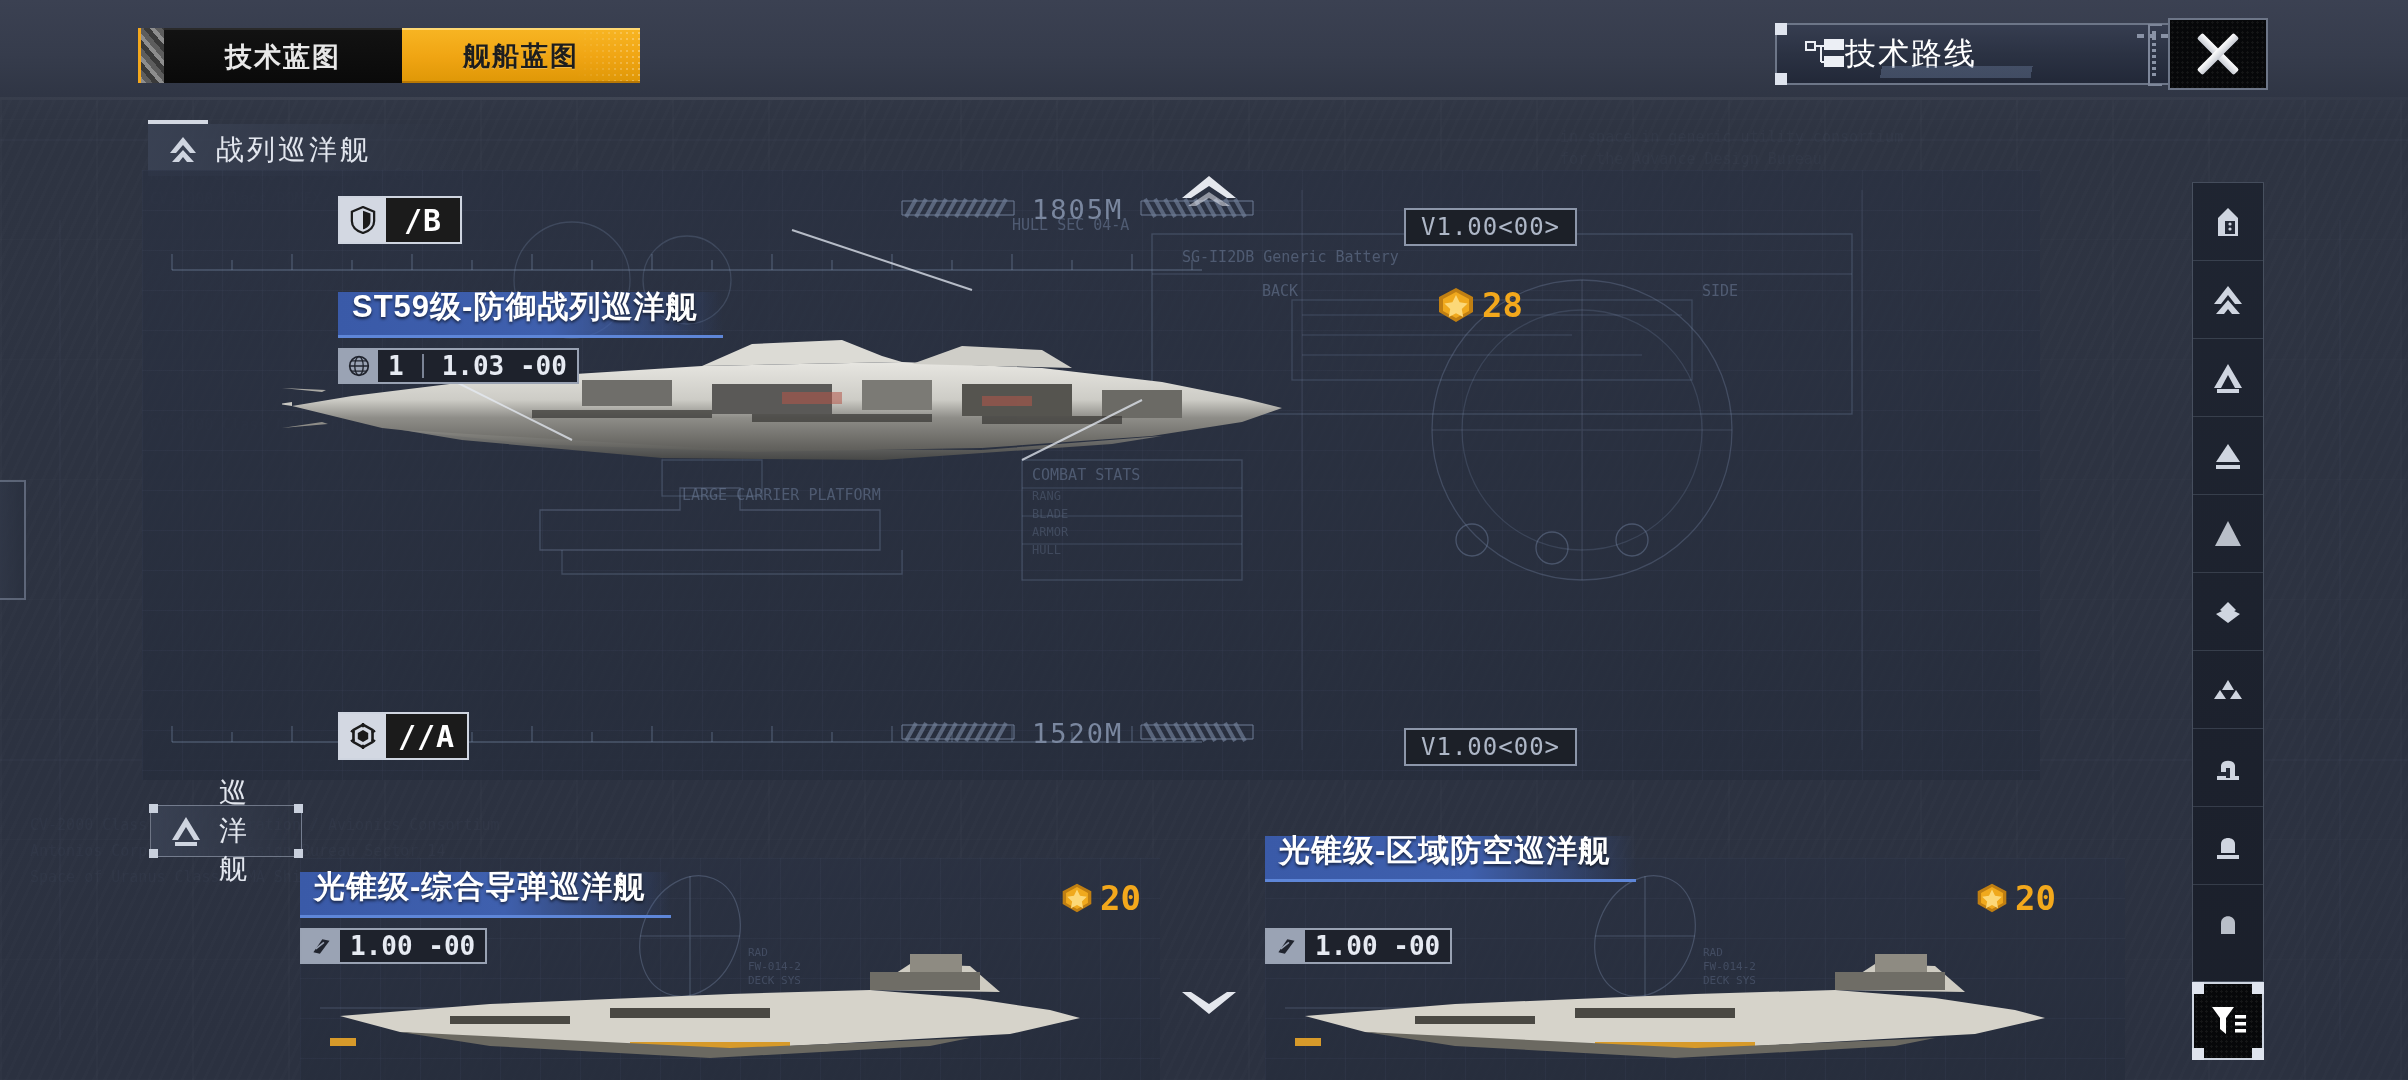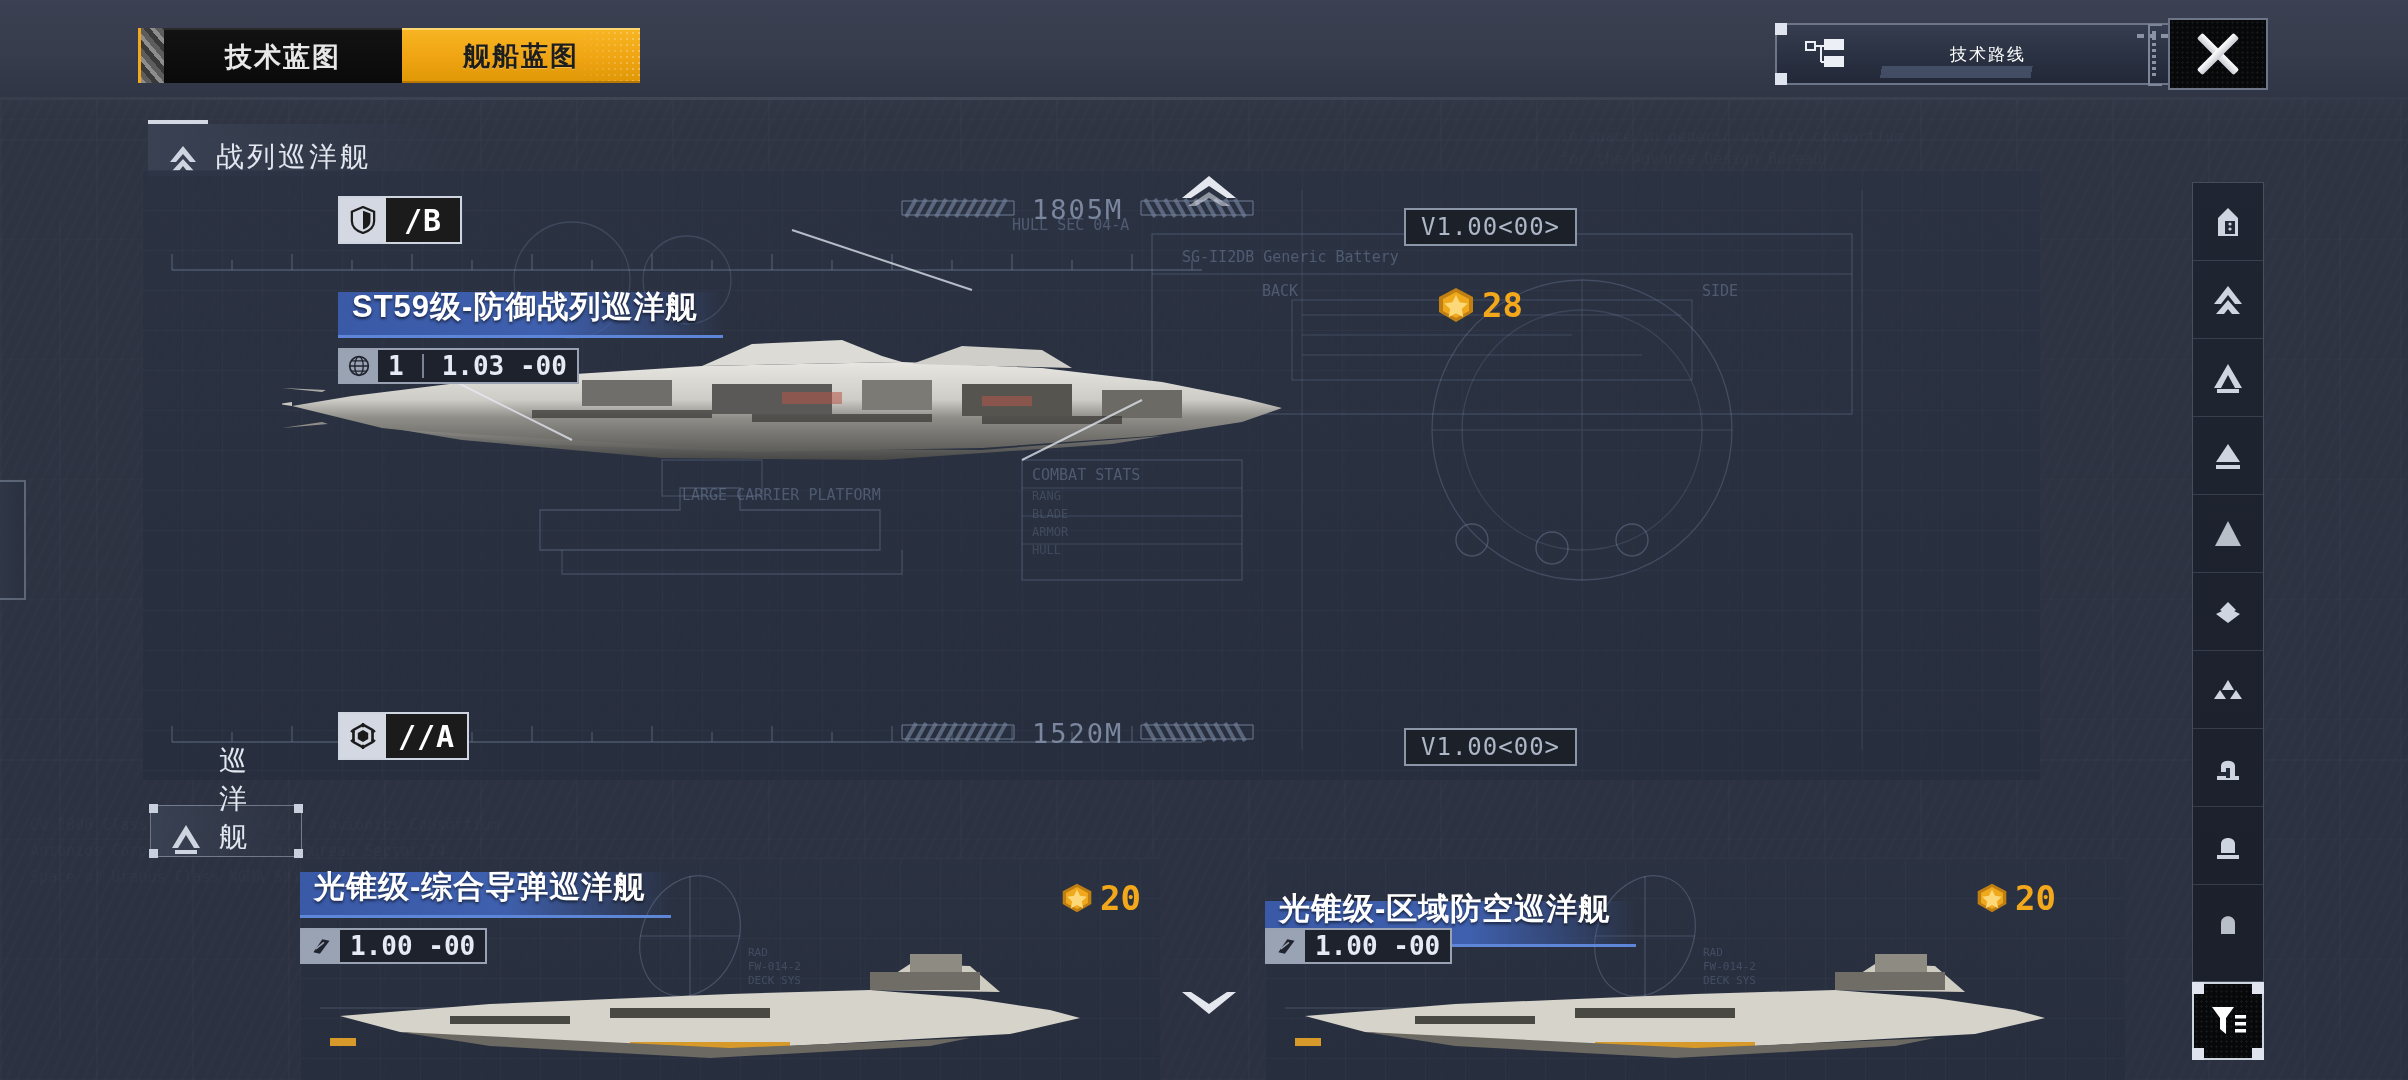--- a/index.html
+++ b/index.html
@@ -91,21 +91,21 @@
     display:flex; align-items:center; cursor:pointer;
   }
   .tech-btn::after{
     content:""; position:absolute; left:10px; right:10px; bottom:5px; height:12px;
     background: linear-gradient(100deg, transparent 0 24%, rgba(120,140,175,0.35) 24% 62%, transparent 62%);
   }
   .corner { position:absolute; width:12px; height:12px; background:#dfe4ee; }
   .corner.tl{left:-2px; top:-2px;} .corner.tr{right:-2px; top:-2px;}
   .corner.bl{left:-2px; bottom:-2px;} .corner.br{right:-2px; bottom:-2px;}
   .tech-icon { margin-left: 28px; width: 40px; height: 34px; position:relative; flex:none; }
-  .tech-label { flex:1; text-align:center; font-size:17px; color:#fff; letter-spacing:2px;
+  .tech-label { flex:1; text-align:left; font-size:31px; color:#fff; letter-spacing:2px;
                 padding-right: 60px; font-weight:500;}
   .tech-dashes{ position:absolute; right:12px; top:9px; width:42px; height:4px;
      background: repeating-linear-gradient(90deg,#9fa9bd 0 7px, transparent 7px 12px); opacity:.8;}
 
   
   .close-btn {
     position:absolute; left:2168px; top:18px; width:100px; height:72px;
     background:#07080a;
     background-image: radial-gradient(rgba(255,255,255,0.05) 1px, transparent 1.2px);
     background-size: 5px 5px;
@@ -121,21 +121,21 @@
   .close-x i:first-child{ transform: rotate(45deg);} .close-x i:last-child{ transform: rotate(-45deg);}
 
   
   .close-bracket{position:absolute; left:2148px; top:24px; width:14px; height:62px;
     border:2px solid #7e879a; border-right:none;}
   .close-bracket::after{content:""; position:absolute; left:2px; top:5px; width:4px; bottom:5px;
     background: repeating-linear-gradient(180deg,#8b94a7 0 3px, transparent 3px 6px);}
 
   
   .cat {
-    position:absolute; height:52px; display:flex; align-items:flex-end;
+    position:absolute; height:52px; display:flex; align-items:center;
     background: linear-gradient(90deg, rgba(58,66,84,0.92), rgba(50,57,73,0.55) 70%, rgba(50,57,73,0.0));
     padding: 0 34px 0 18px; cursor:pointer;
   }
   .cat .cat-tick{ position:absolute; left:0; top:-4px; width:60px; height:4px; background:#d3d8e2;}
   .cat-icon{ width:34px; height:34px; margin-right:16px; flex:none; }
   .cat-label{ font-size:28px; color:#e2e6ee; letter-spacing:3px; font-weight:500;}
   #cat-bc { left:148px; top:124px; width:316px; }
   #cat-cr { left:150px; top:805px; width:152px; border:1px solid rgba(190,200,218,0.45); }
   .cat-nub{position:absolute; width:9px; height:9px; background:#c9d0dd;}
   .cat-nub.a{left:-2px;top:-2px;} .cat-nub.b{right:-2px;top:-2px;}
@@ -578,21 +578,21 @@
       <rect x="300" y="66" width="160" height="10" fill="#4a4843"></rect>
       <rect x="140" y="74" width="120" height="8" fill="#4a4843"></rect>
       <g fill="#d79a2a">
           <rect x="20" y="96" width="26" height="8"></rect>
           <rect x="320" y="100" width="160" height="6"></rect>
         </g>
       <path d="M90 90 L420 106 L660 96 L620 104 L400 116 L180 104 Z" fill="#6b6961"></path>
     </svg>
   </div>
 
-  <div class="nameplate" style="left:1265px; top:901px;align-items:flex-end;">
+  <div class="nameplate" style="left:1265px; top:836px;">
     <span>光锥级-区域防空巡洋舰</span>
   </div>
   <div class="ver" style="left:1265px; top:928px;">
     <span class="ver-ico">
       <svg viewBox="0 0 26 26" width="21" height="21">
         <path d="M3 20 L14 4 L23 6 L11 22 Z" fill="#20242e"></path>
         <path d="M6 16 L16 8" stroke="#9aa3b4" stroke-width="2"></path>
       </svg>
     </span>
     <span class="ver-txt">1.00 -00</span>

